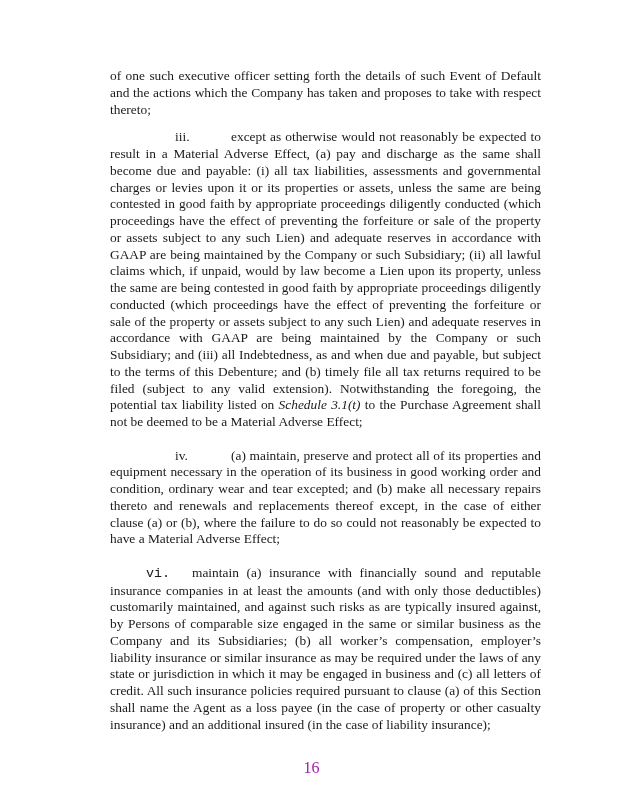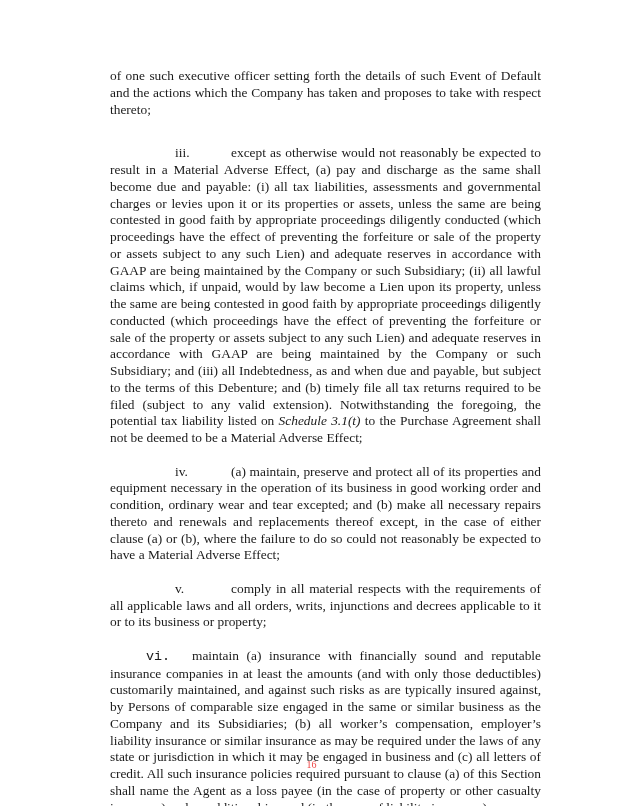--- a/index.html
+++ b/index.html
@@ -9,39 +9,38 @@
     }
     .body-text {
       position: absolute; left: 110px; top: 68px; width: 431px;
       font-family: "Liberation Serif", serif;
       font-size: 13.4px; line-height: 16.75px; color: #1a1a1a;
     }
     .para { margin: 0 0 16.75px 0; text-align: justify; }
     .para .num { display: inline-block; }
     .ind-large .num { margin-left: 65px; width: 56px; }
     .ind-small .num { margin-left: 36px; width: 46px; font-family: Liberation Mono, monospace; }
-    .cont { margin: 0 0 27px 0; text-align: justify; }
+    .cont { margin: 0 0 11px 0; text-align: justify; }
     em { font-style: italic; }
     .page-number {
       position: absolute; left: 0; width: 623px; top: 759px; text-align: center;
-      font-family: "Liberation Serif", serif; font-size: 10px; color: #ef4444;
+      font-family: "Liberation Serif", serif; font-size: 16px; color: #a21caf;
     }
   </style>
 </head>
 <body>
 
 <div class="page">
   <div class="body-text">
 
     <p class="cont">of one such executive officer setting forth the details of such Event of Default and the actions which the Company has taken and proposes to take with respect thereto;</p>
 
     <p class="para ind-large"><span class="num">iii.</span><span>except as otherwise would not reasonably be expected to result in a Material Adverse Effect, (a) pay and discharge as the same shall become due and payable: (i) all tax liabilities, assessments and governmental charges or levies upon it or its properties or assets, unless the same are being contested in good faith by appropriate proceedings diligently conducted (which proceedings have the effect of preventing the forfeiture or sale of the property or assets subject to any such Lien) and adequate reserves in accordance with GAAP are being maintained by the Company or such Subsidiary; (ii) all lawful claims which, if unpaid, would by law become a Lien upon its property, unless the same are being contested in good faith by appropriate proceedings diligently conducted (which proceedings have the effect of preventing the forfeiture or sale of the property or assets subject to any such Lien) and adequate reserves in accordance with GAAP are being maintained by the Company or such Subsidiary; and (iii) all Indebtedness, as and when due and payable, but subject to the terms of this Debenture; and (b) timely file all tax returns required to be filed (subject to any valid extension). Notwithstanding the foregoing, the potential tax liability listed on </span><em>Schedule 3.1(t)</em><span> to the Purchase Agreement shall not be deemed to be a Material Adverse Effect;</span></p>
 
     <p class="para ind-large"><span class="num">iv.</span><span>(a) maintain, preserve and protect all of its properties and equipment necessary in the operation of its business in good working order and condition, ordinary wear and tear excepted; and (b) make all necessary repairs thereto and renewals and replacements thereof except, in the case of either clause (a) or (b), where the failure to do so could not reasonably be expected to have a Material Adverse Effect;</span></p>
 
-    <p class="para ind-large"><span class="num">v.</span><span>comply in all material respects with the requirements of all applicable laws and all orders, writs, injunctions and decrees applicable to it or to its business or property;</span></p>
 
     <p class="para ind-small"><span class="num">vi.</span><span>maintain (a) insurance with financially sound and reputable insurance companies in at least the amounts (and with only those deductibles) customarily maintained, and against such risks as are typically insured against, by Persons of comparable size engaged in the same or similar business as the Company and its Subsidiaries; (b) all worker’s compensation, employer’s liability insurance or similar insurance as may be required under the laws of any state or jurisdiction in which it may be engaged in business  and (c) all letters of credit. All such insurance policies required pursuant to clause (a) of this Section shall name the Agent as a loss payee (in the case of property or other casualty insurance) and an additional insured (in the case of liability insurance);</span></p>
 
   </div>
 
   <div class="page-number">16</div>
 </div>
 
 </body></html>

